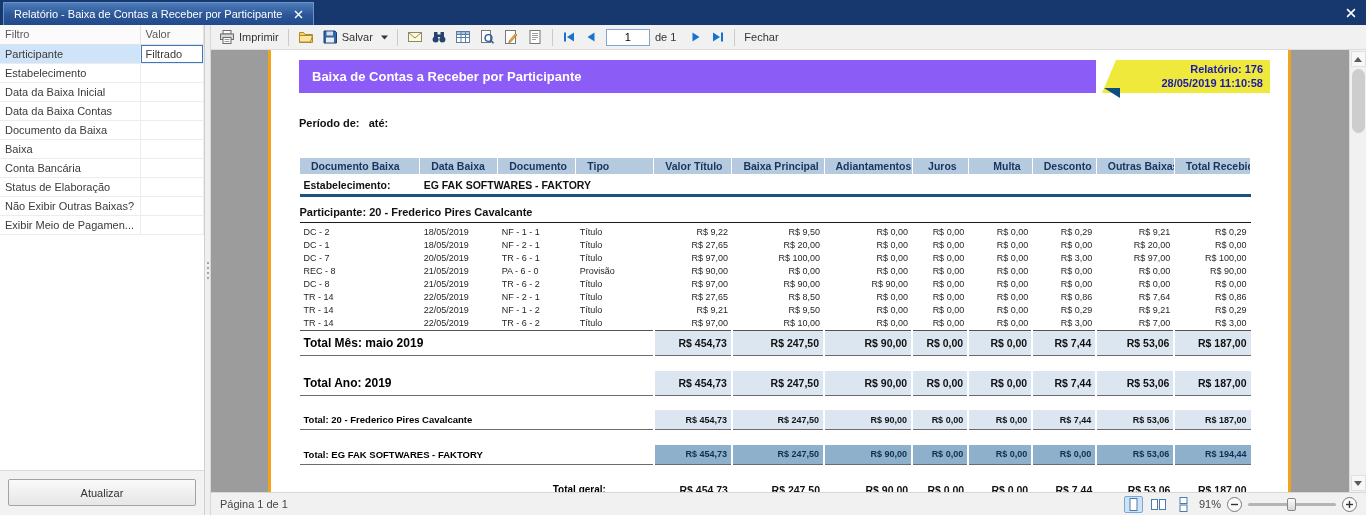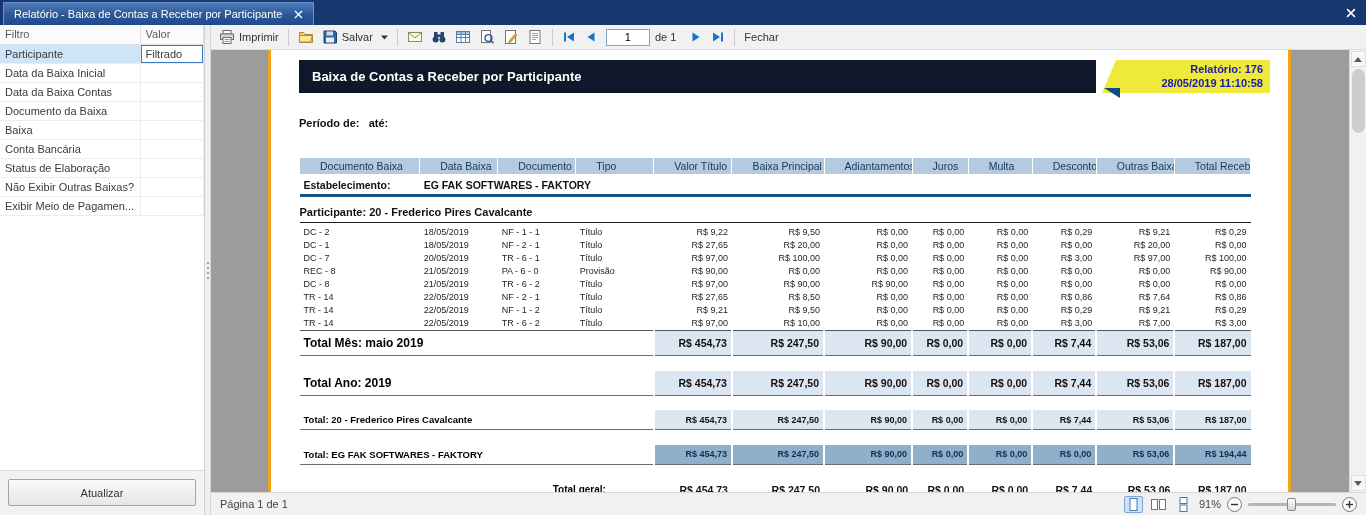--- a/index.html
+++ b/index.html
@@ -60,34 +60,34 @@
   .pagecount { margin-right:8px; }
 
   
   .viewer { flex:1; min-height:0; background:#9c9c9c; position:relative; overflow:hidden; }
   .page { position:absolute; left:57px; top:0; bottom:0; width:1023px; background:#fff; overflow:hidden; }
   .edge { position:absolute; top:0; bottom:0; width:3px; background:#f2a31b; z-index:2; }
   .edge.left { left:0; } .edge.right { right:0; }
   .page-content { padding:5px 21px 0 31px; }
 
   .banner-row { display:flex; margin-top:5px; height:33px; align-items:stretch; }
-  .banner { flex:1; background:#0f172a; color:#fff; font-weight:bold; font-size:13px; display:flex; align-items:center; padding:12px 13px; }
+  .banner { flex:1; background:#8b5cf6; color:#fff; font-weight:bold; font-size:13px; display:flex; align-items:center; padding:12px 13px; }
   .yellow-box {
     width:168px; margin-left:6px; background:#efe93b; color:#1a1ab0; font-weight:bold; font-size:11px;
     text-align:right; padding:2px 7px 0 12px; clip-path:polygon(14px 0, 100% 0, 100% 100%, 0 100%);
     position:relative; line-height:14px;
   }
   .banner-tail { width:0; height:0; border-left:16px solid transparent; border-top:10px solid #0d4d80; position:absolute; left:836px; top:38px; }
 
   .period { margin-top:24px; font-weight:bold; font-size:11px; color:#111; white-space:pre; }
 
   table.report { border-collapse:collapse; table-layout:fixed; width:952px; margin-top:28px; }
   .report th {
-    background:#b5cade; color:#17365d; font-size:10.5px; font-weight:normal; text-align:left;
-    padding:2px 20px; height:17px; border:1px solid #fff; white-space:nowrap; overflow:hidden;
+    background:#b5cade; color:#17365d; font-size:10.5px; font-weight:bold; text-align:left;
+    padding:2px 11px; height:17px; border:1px solid #fff; white-space:nowrap; overflow:hidden;
   }
   .report th.num { text-align:right; }
   .report td { white-space:nowrap; overflow:hidden; padding:1px 4px; }
   .report td.num { text-align:right; }
   tr.estab td { font-weight:bold; font-size:10.5px; color:#111; padding:4px 4px 3px 4px; border-bottom:3px solid #1b5380; }
   tr.partic td { font-weight:bold; font-size:11px; color:#111; padding:9px 0 4px 0; border-bottom:1px solid #1a1a1a; }
   tbody.details td { font-size:9px; color:#1f1f1f; height:13px; line-height:11px; }
   tbody.details tr:first-child td { padding-top:4px; }
   tbody.details tr:last-child td { border-bottom:1px solid #555; }
 
@@ -147,20 +147,24 @@
         <thead>
           <tr>
             <th>Filtro</th>
             <th>Valor</th>
           </tr>
         </thead>
         <tbody>
             <tr class="sel">
               <td class="fcol">Participante</td>
               <td class="vcol focused">Filtrado</td>
+            </tr>
+            <tr>
+              <td class="fcol">Estabelecimento</td>
+              <td class="vcol"></td>
             </tr>
             <tr>
               <td class="fcol">Data da Baixa Inicial</td>
               <td class="vcol"></td>
             </tr>
             <tr>
               <td class="fcol">Data da Baixa Contas</td>
               <td class="vcol"></td>
             </tr>
             <tr>

